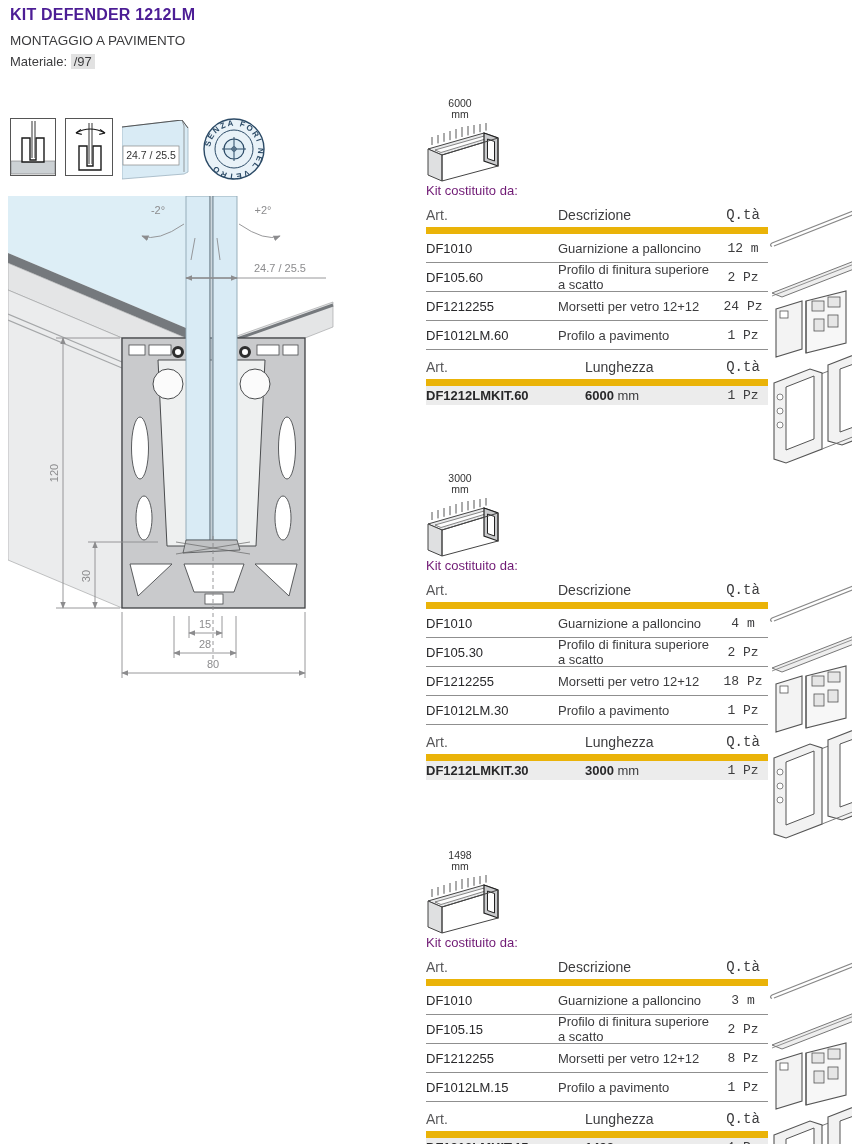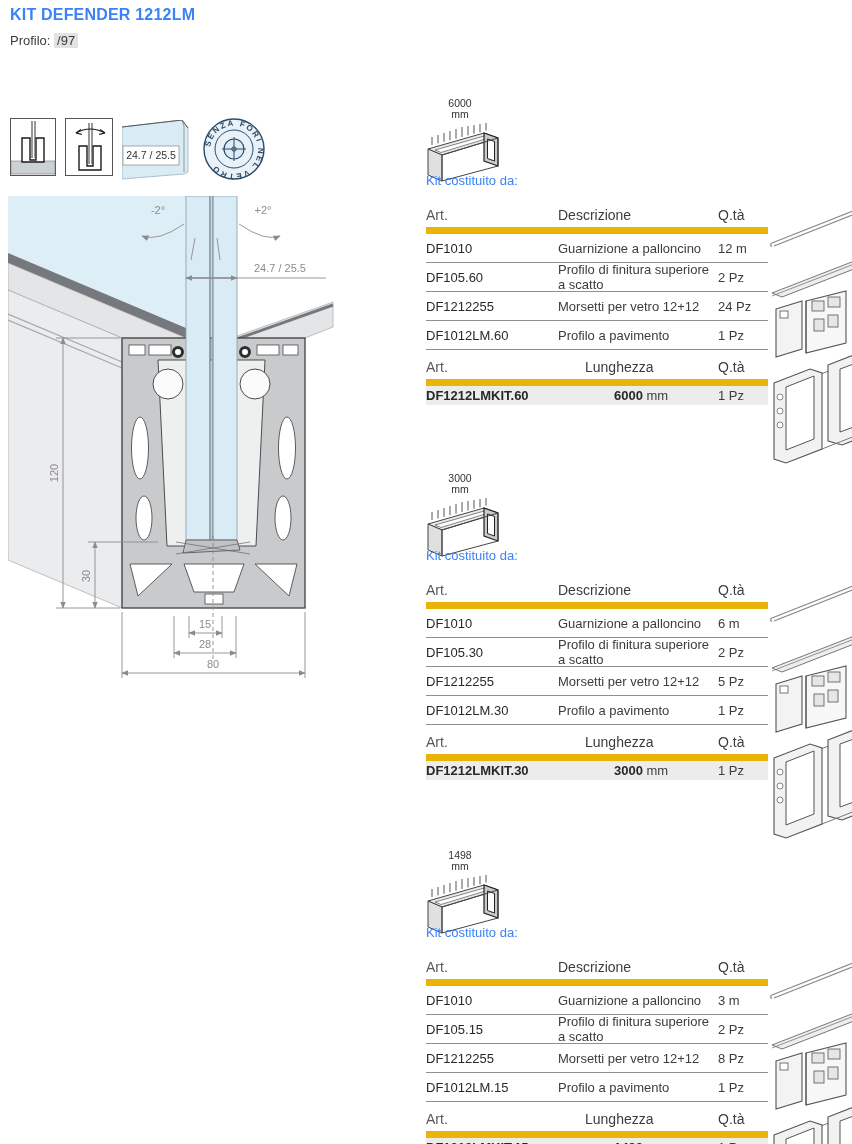--- a/index.html
+++ b/index.html
@@ -2,65 +2,66 @@
 <html><head>
 <meta charset="utf-8">
 <style>
   * { margin:0; padding:0; box-sizing:border-box; }
   html,body { background:#ffffff; }
   body { font-family:"Liberation Sans", sans-serif; color:#3a3a3c; }
   .page { position:relative; width:852px; height:1144px; background:#fff; overflow:hidden; }
 
   
   .hdr { position:absolute; left:10px; top:6px; }
-  .hdr .title { font-size:16px; font-weight:bold; color:#3b82f6; letter-spacing:.2px; margin-bottom:6px; }
+  .hdr .title { font-size:16px; font-weight:bold; color:#4c1d95; letter-spacing:.2px; margin-bottom:6px; }
   .hdr .line  { font-size:13.5px; color:#3c3c3e; line-height:21px; }
   .hdr .small { font-size:13px; color:#3c3c3e; line-height:21px; }
   .chip { background:#e2e2e2; padding:0 3px; }
 
   
   .pictos { position:absolute; left:10px; top:118px; display:flex; align-items:flex-start; gap:9px; }
 
   
   .drawing { position:absolute; left:8px; top:196px; }
   .dimtext { font-size:11px; fill:#8c8c8e; }
 
   
   .kit { position:absolute; left:426px; width:426px; height:375px; }
   .kit.k1 { top:97px; } .kit.k2 { top:472px; } .kit.k3 { top:849px; }
   .thumb-label { position:absolute; left:2px; top:1px; width:64px; text-align:center;
                  font-size:10.5px; line-height:11px; color:#333; }
   .thumb-svg { position:absolute; left:0; top:22px; }
-  .intro { position:absolute; left:0; top:76px; font-size:13px; color:#3b82f6; }
+  .intro { position:absolute; left:0; top:86px; font-size:13px; color:#701a75; }
 
   .ctable { position:absolute; left:0; top:110px; width:342px; }
   .thead { display:flex; font-size:14px; color:#58585a; padding-bottom:4px; border-bottom:7px solid #eab308; }
   .trow  { display:flex; align-items:center; height:29px; border-bottom:1px solid #8f8f8f; font-size:13px; }
   .c-art { width:92px; font-weight:normal; color:#28282a; }
   .c-desc{ flex:1; color:#3c3c3e;margin-left:40px; }
-  .c-qty { width:50px; text-align:left; color:#3c3c3e; }
+  .c-qty { width:50px; text-align:center; color:#3c3c3e;font-family:Liberation Mono, monospace; }
   .thead .c-art { font-weight:normal; color:#58585a; }
 
   .ktable { position:absolute; left:0; top:262px; width:342px; }
   .k-art { width:159px; font-weight:bold; color:#28282a; }
   .k-len { flex:1; color:#3c3c3e; }
   .k-len b { color:#28282a; }
-  .krow { display:flex; align-items:center; height:19px; background:#ececec; font-size:13px;gap:29px; }
+  .krow { display:flex; align-items:center; height:19px; background:#ececec; font-size:13px; }
   .ktable .thead .k-art { font-weight:normal; color:#58585a; }
 
   .prod-imgs { position:absolute; left:342px; top:100px; }
 </style>
 </head>
 <body>
 
 <div class="page">
 
   <div class="hdr">
     <div class="title">KIT DEFENDER 1212LM</div>
-    <div class="small"><span>Profilo:</span> <span class="chip">/97</span></div>
+    <div class="line">MONTAGGIO A PAVIMENTO</div>
+    <div class="small"><span>Materiale:</span> <span class="chip">/97</span></div>
   </div>
 
   <div class="pictos">
 
     <svg width="46" height="58" viewBox="0 0 46 58">
       <rect x="0.5" y="0.5" width="45" height="57" fill="#fff" stroke="#555"></rect>
       <rect x="1" y="43" width="44" height="13" fill="#ccd1d4" stroke="#777" stroke-width="0.6"></rect>
       <path d="M12,20 h8 v22 h6 V20 h8 v24 H12 z" fill="#fff" stroke="#1a1a1a" stroke-width="1.4"></path>
       <line x1="22" y1="3" x2="22" y2="40" stroke="#555" stroke-width="1.2"></line>
       <line x1="25" y1="3" x2="25" y2="40" stroke="#555" stroke-width="1.2"></line>
@@ -326,31 +327,31 @@
 
     <div class="ctable">
       <div class="thead">
         <div class="c-art">Art.</div>
         <div class="c-desc">Descrizione</div>
         <div class="c-qty">Q.tà</div>
       </div>
       <div class="trow">
           <div class="c-art">DF1010</div>
           <div class="c-desc">Guarnizione a palloncino</div>
-          <div class="c-qty">6 m</div>
+          <div class="c-qty">4 m</div>
         </div>
       <div class="trow">
           <div class="c-art">DF105.30</div>
           <div class="c-desc">Profilo di finitura superiore a scatto</div>
           <div class="c-qty">2 Pz</div>
         </div>
       <div class="trow">
           <div class="c-art">DF1212255</div>
           <div class="c-desc">Morsetti per vetro 12+12</div>
-          <div class="c-qty">5 Pz</div>
+          <div class="c-qty">18 Pz</div>
         </div>
       <div class="trow">
           <div class="c-art">DF1012LM.30</div>
           <div class="c-desc">Profilo a pavimento</div>
           <div class="c-qty">1 Pz</div>
         </div>
     </div>
 
     <div class="ktable">
       <div class="thead">

